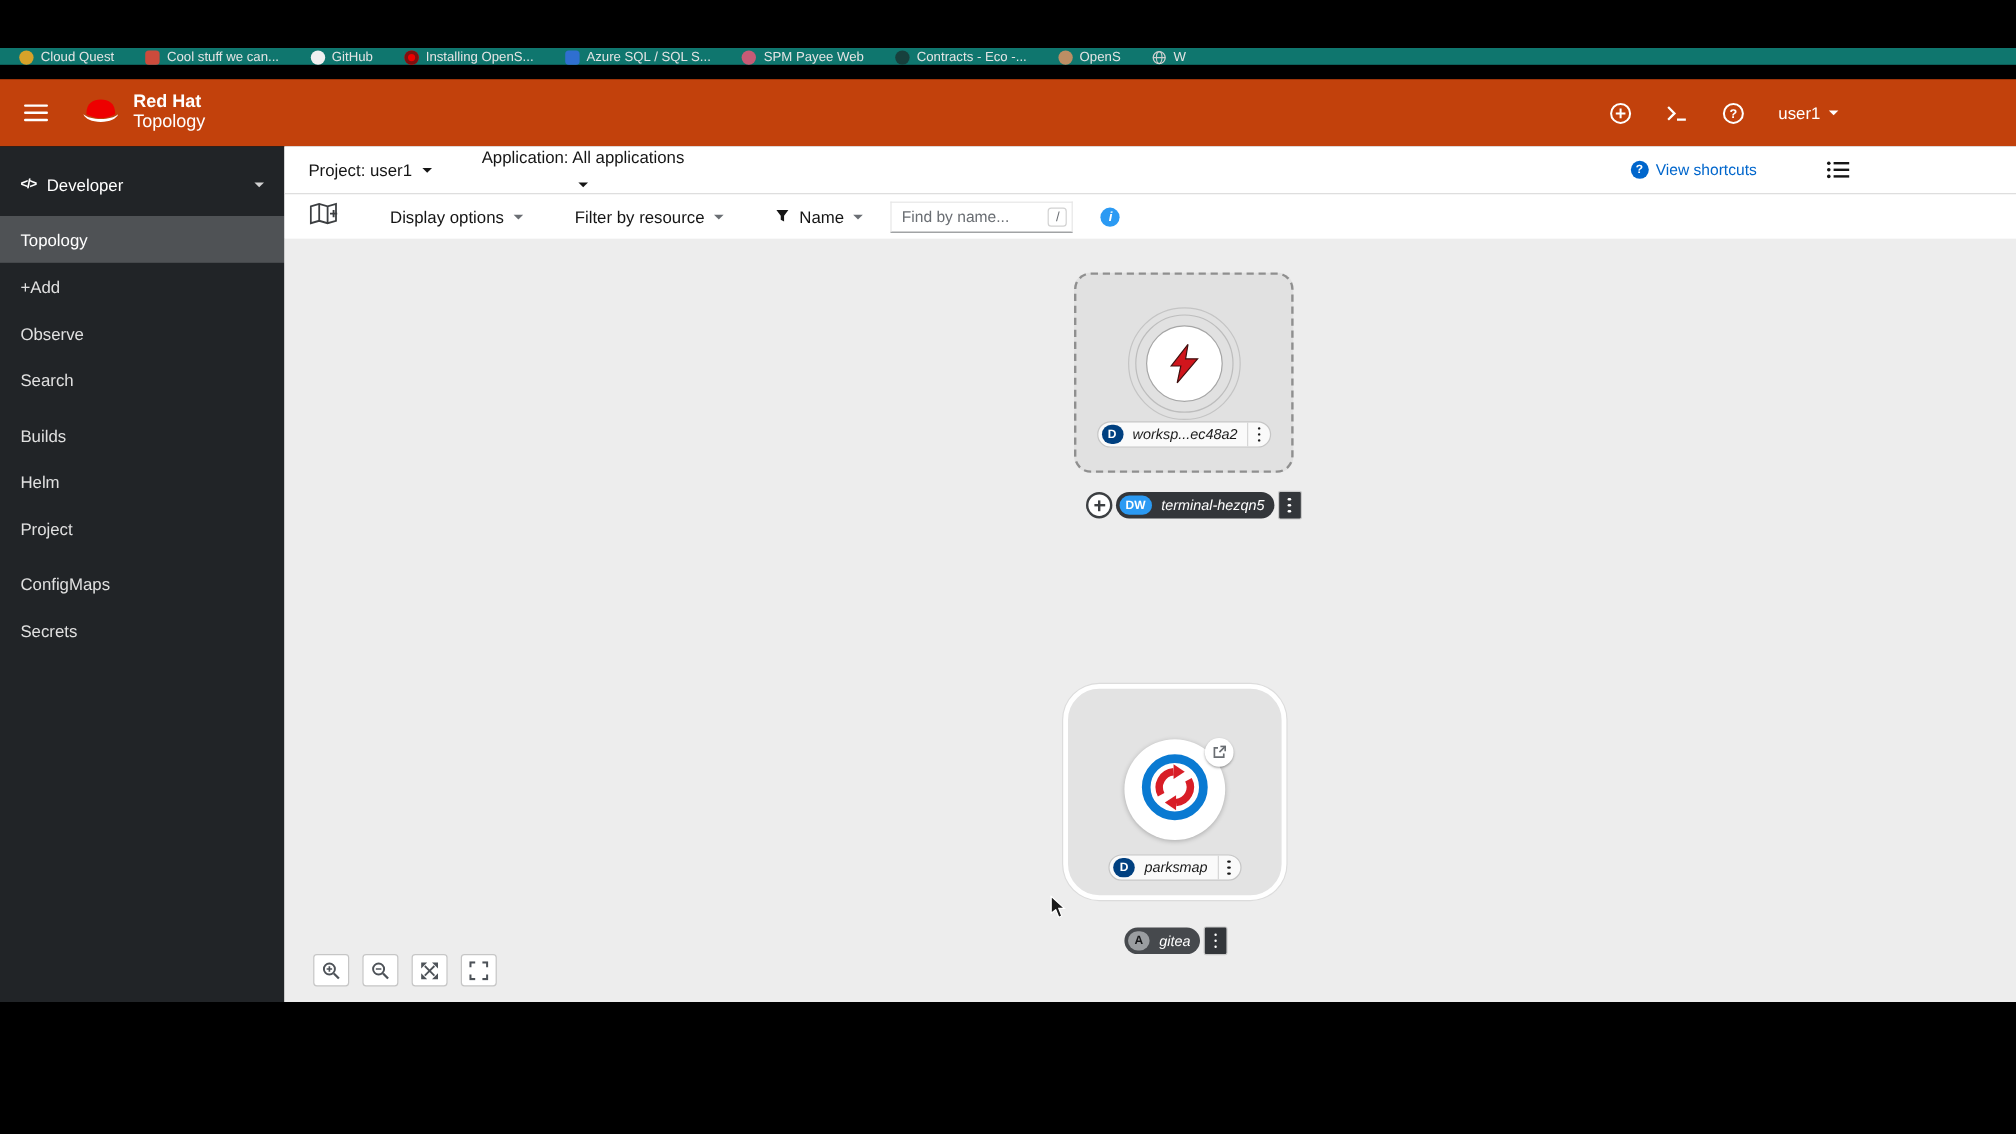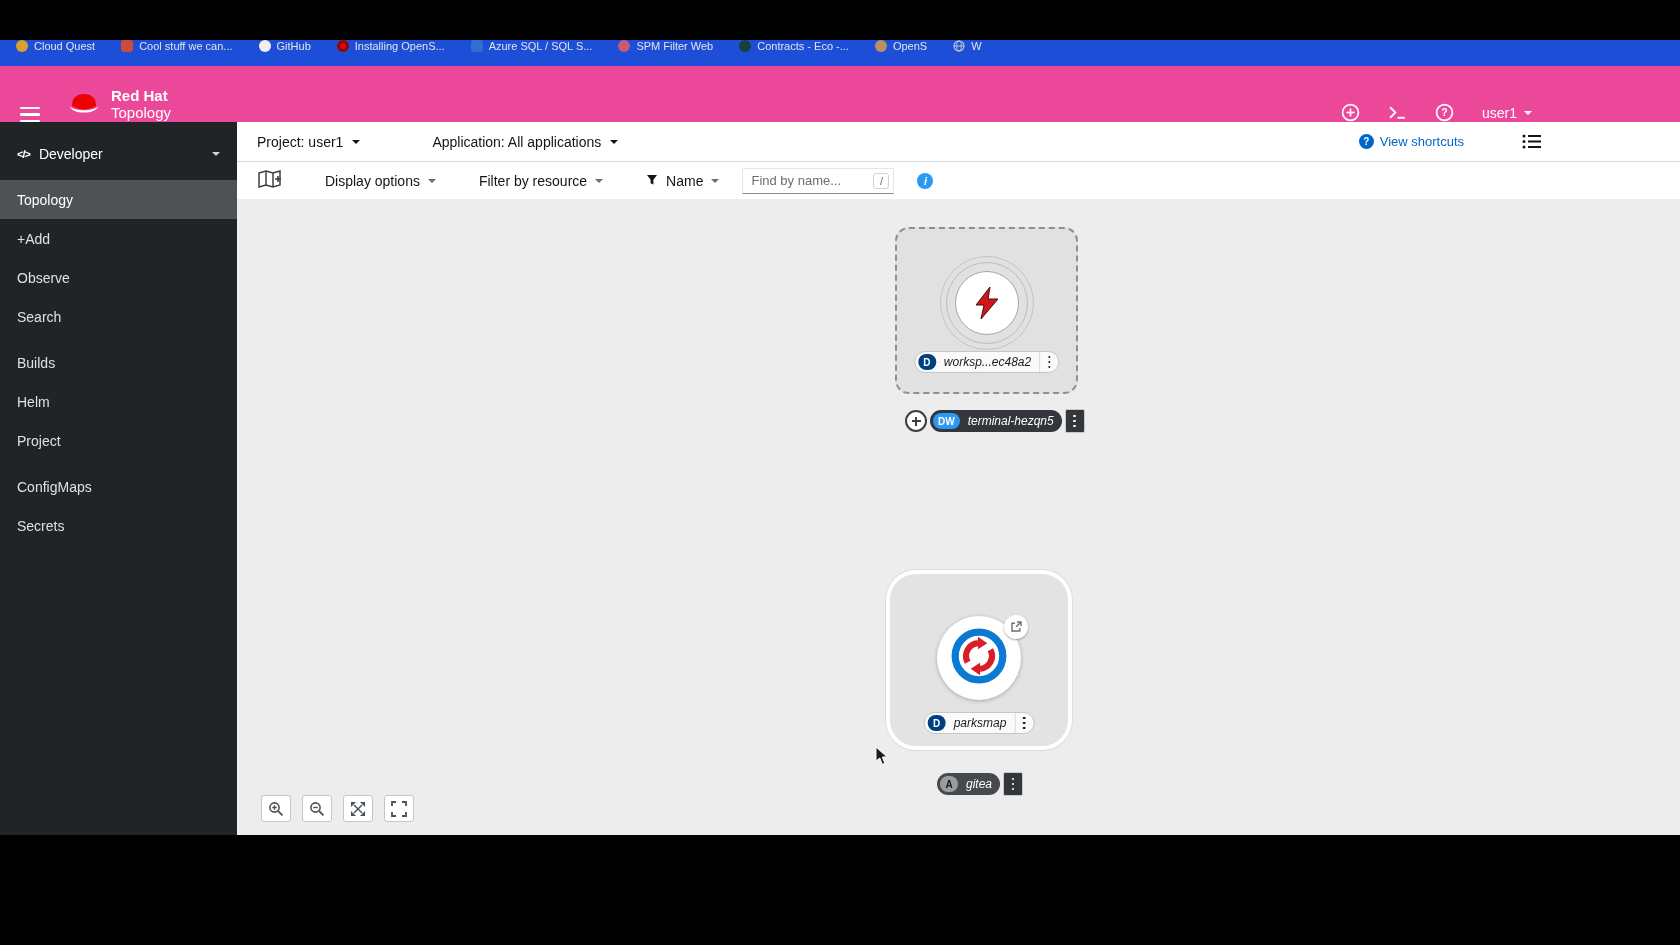--- a/index.html
+++ b/index.html
@@ -1,32 +1,32 @@
 <!DOCTYPE html>
 <html><head>
 <meta charset="utf-8">
 <style>
   * { margin:0; padding:0; box-sizing:border-box; }
   html,body { background:#000; }
   body { font-family:"Liberation Sans", sans-serif; }
   .screen { position:relative; width:1680px; height:945px; background:#000; overflow:hidden; cursor:default; }
 
   
-  .bookmarks { position:absolute; top:40px; left:0; width:100%; height:26px; background:#1d4ed8;
-    display:flex; align-items:flex-start; gap:26px; padding:0 16px; color:#e4e4e4; font-size:11px; }
+  .bookmarks { position:absolute; top:40px; left:0; width:100%; height:14px; background:#0f766e;
+    display:flex; align-items:flex-end; gap:26px; padding:0 16px; color:#e4e4e4; font-size:11px; }
   .bm { display:flex; align-items:center; gap:6px; white-space:nowrap; cursor:pointer; }
   .bm-ico { width:12px; height:12px; border-radius:3px; display:inline-flex; align-items:center; justify-content:center; flex:none; }
   .c1{background:#d7a22a;border-radius:50%;} .c2{background:#cc4b3c;}
   .c3{background:#f0f0f0;border-radius:50%;} .c4{background:#ee0000;border-radius:50%;box-shadow:inset 0 0 0 3px #7c1010;}
   .c5{background:#2f6fd0;} .c6{background:#c75b76;border-radius:50%;}
   .c7{background:#17403d;border-radius:50%;} .c8{background:#bd8e64;border-radius:50%;}
 
   
-  .masthead { position:absolute; top:66px; left:0; width:100%; height:56px; background:#ec4899;
-    display:flex; align-items:flex-end; }
+  .masthead { position:absolute; top:66px; left:0; width:100%; height:56px; background:#c2410c;
+    display:flex; align-items:center; }
   .hamburger { margin-left:20px; width:20px; height:15px; display:flex; flex-direction:column; justify-content:space-between; cursor:pointer; }
   .hamburger i { display:block; height:2.4px; background:#fff; border-radius:1px; }
   .brand { display:flex; align-items:center; gap:9px; margin-left:26px; cursor:pointer; }
   .brand-text { color:#fff; font-size:15px; line-height:1.12; }
   .brand-l1 { font-weight:bold; }
   .mast-right { margin-left:auto; display:flex; align-items:center; gap:28px; padding-right:148px; }
   .mast-ico { display:inline-flex; align-items:center; justify-content:center; cursor:pointer; }
   .user-menu { color:#fff; font-size:14px; display:flex; align-items:center; gap:7px; cursor:pointer; }
   .caret { width:0; height:0; border:4px solid transparent; border-top-color:currentColor; margin-top:4px; display:inline-block; }
   .caret.white { border-top-color:#fff; }
@@ -41,21 +41,21 @@
   .nav-item { height:39px; display:flex; align-items:center; padding:0 17px; color:#e0e0e0; font-size:14px; cursor:pointer; }
   .nav-item.selected { background:#4f5255; color:#fff; }
   .nav-gap { margin-top:7px; }
 
   
   .main { position:absolute; top:122px; left:237px; width:1443px; height:713px; background:#ededed; }
 
   .context-bar { position:absolute; top:0; left:0; width:100%; height:40px; background:#fff;
     border-bottom:1px solid #d6d6d6; display:flex; align-items:center; padding:0 20px; font-size:14px; color:#151515; }
   .ctx-select { display:flex; align-items:center; gap:9px; cursor:pointer; }
-  .app-select { margin-left:72px; }
+  .app-select { margin-left:41px;flex-direction:column; }
   .ctx-right { margin-left:auto; display:flex; align-items:center; gap:58px; padding-right:118px; }
   .view-shortcuts { display:flex; align-items:center; gap:6px; color:#06c; font-size:13px; cursor:pointer; }
   .q-ico { width:15px; height:15px; border-radius:50%; background:#06c; color:#fff; font-size:10px; font-weight:bold;
     display:flex; align-items:center; justify-content:center; }
   .listview-btn { cursor:pointer; display:flex; }
 
   .toolbar { position:absolute; top:40px; left:0; width:100%; height:37px; background:#fff;
     display:flex; align-items:center; padding:0 21px; gap:23px; }
   .tb-select { font-size:14px; color:#151515; display:flex; align-items:center; gap:8px; cursor:pointer; white-space:nowrap;margin-left:20px; }
   .tb-select .caret { border-top-color:#6a6e73; }
@@ -155,21 +155,21 @@
     <div class="bm">
       <span class="bm-ico c4"></span>
       <span>Installing OpenS...</span>
     </div>
     <div class="bm">
       <span class="bm-ico c5"></span>
       <span>Azure SQL / SQL S...</span>
     </div>
     <div class="bm">
       <span class="bm-ico c6"></span>
-      <span>SPM Filter Web</span>
+      <span>SPM Payee Web</span>
     </div>
     <div class="bm">
       <span class="bm-ico c7"></span>
       <span>Contracts - Eco -...</span>
     </div>
     <div class="bm">
       <span class="bm-ico c8"></span>
       <span>OpenS</span>
     </div>
     <div class="bm">

